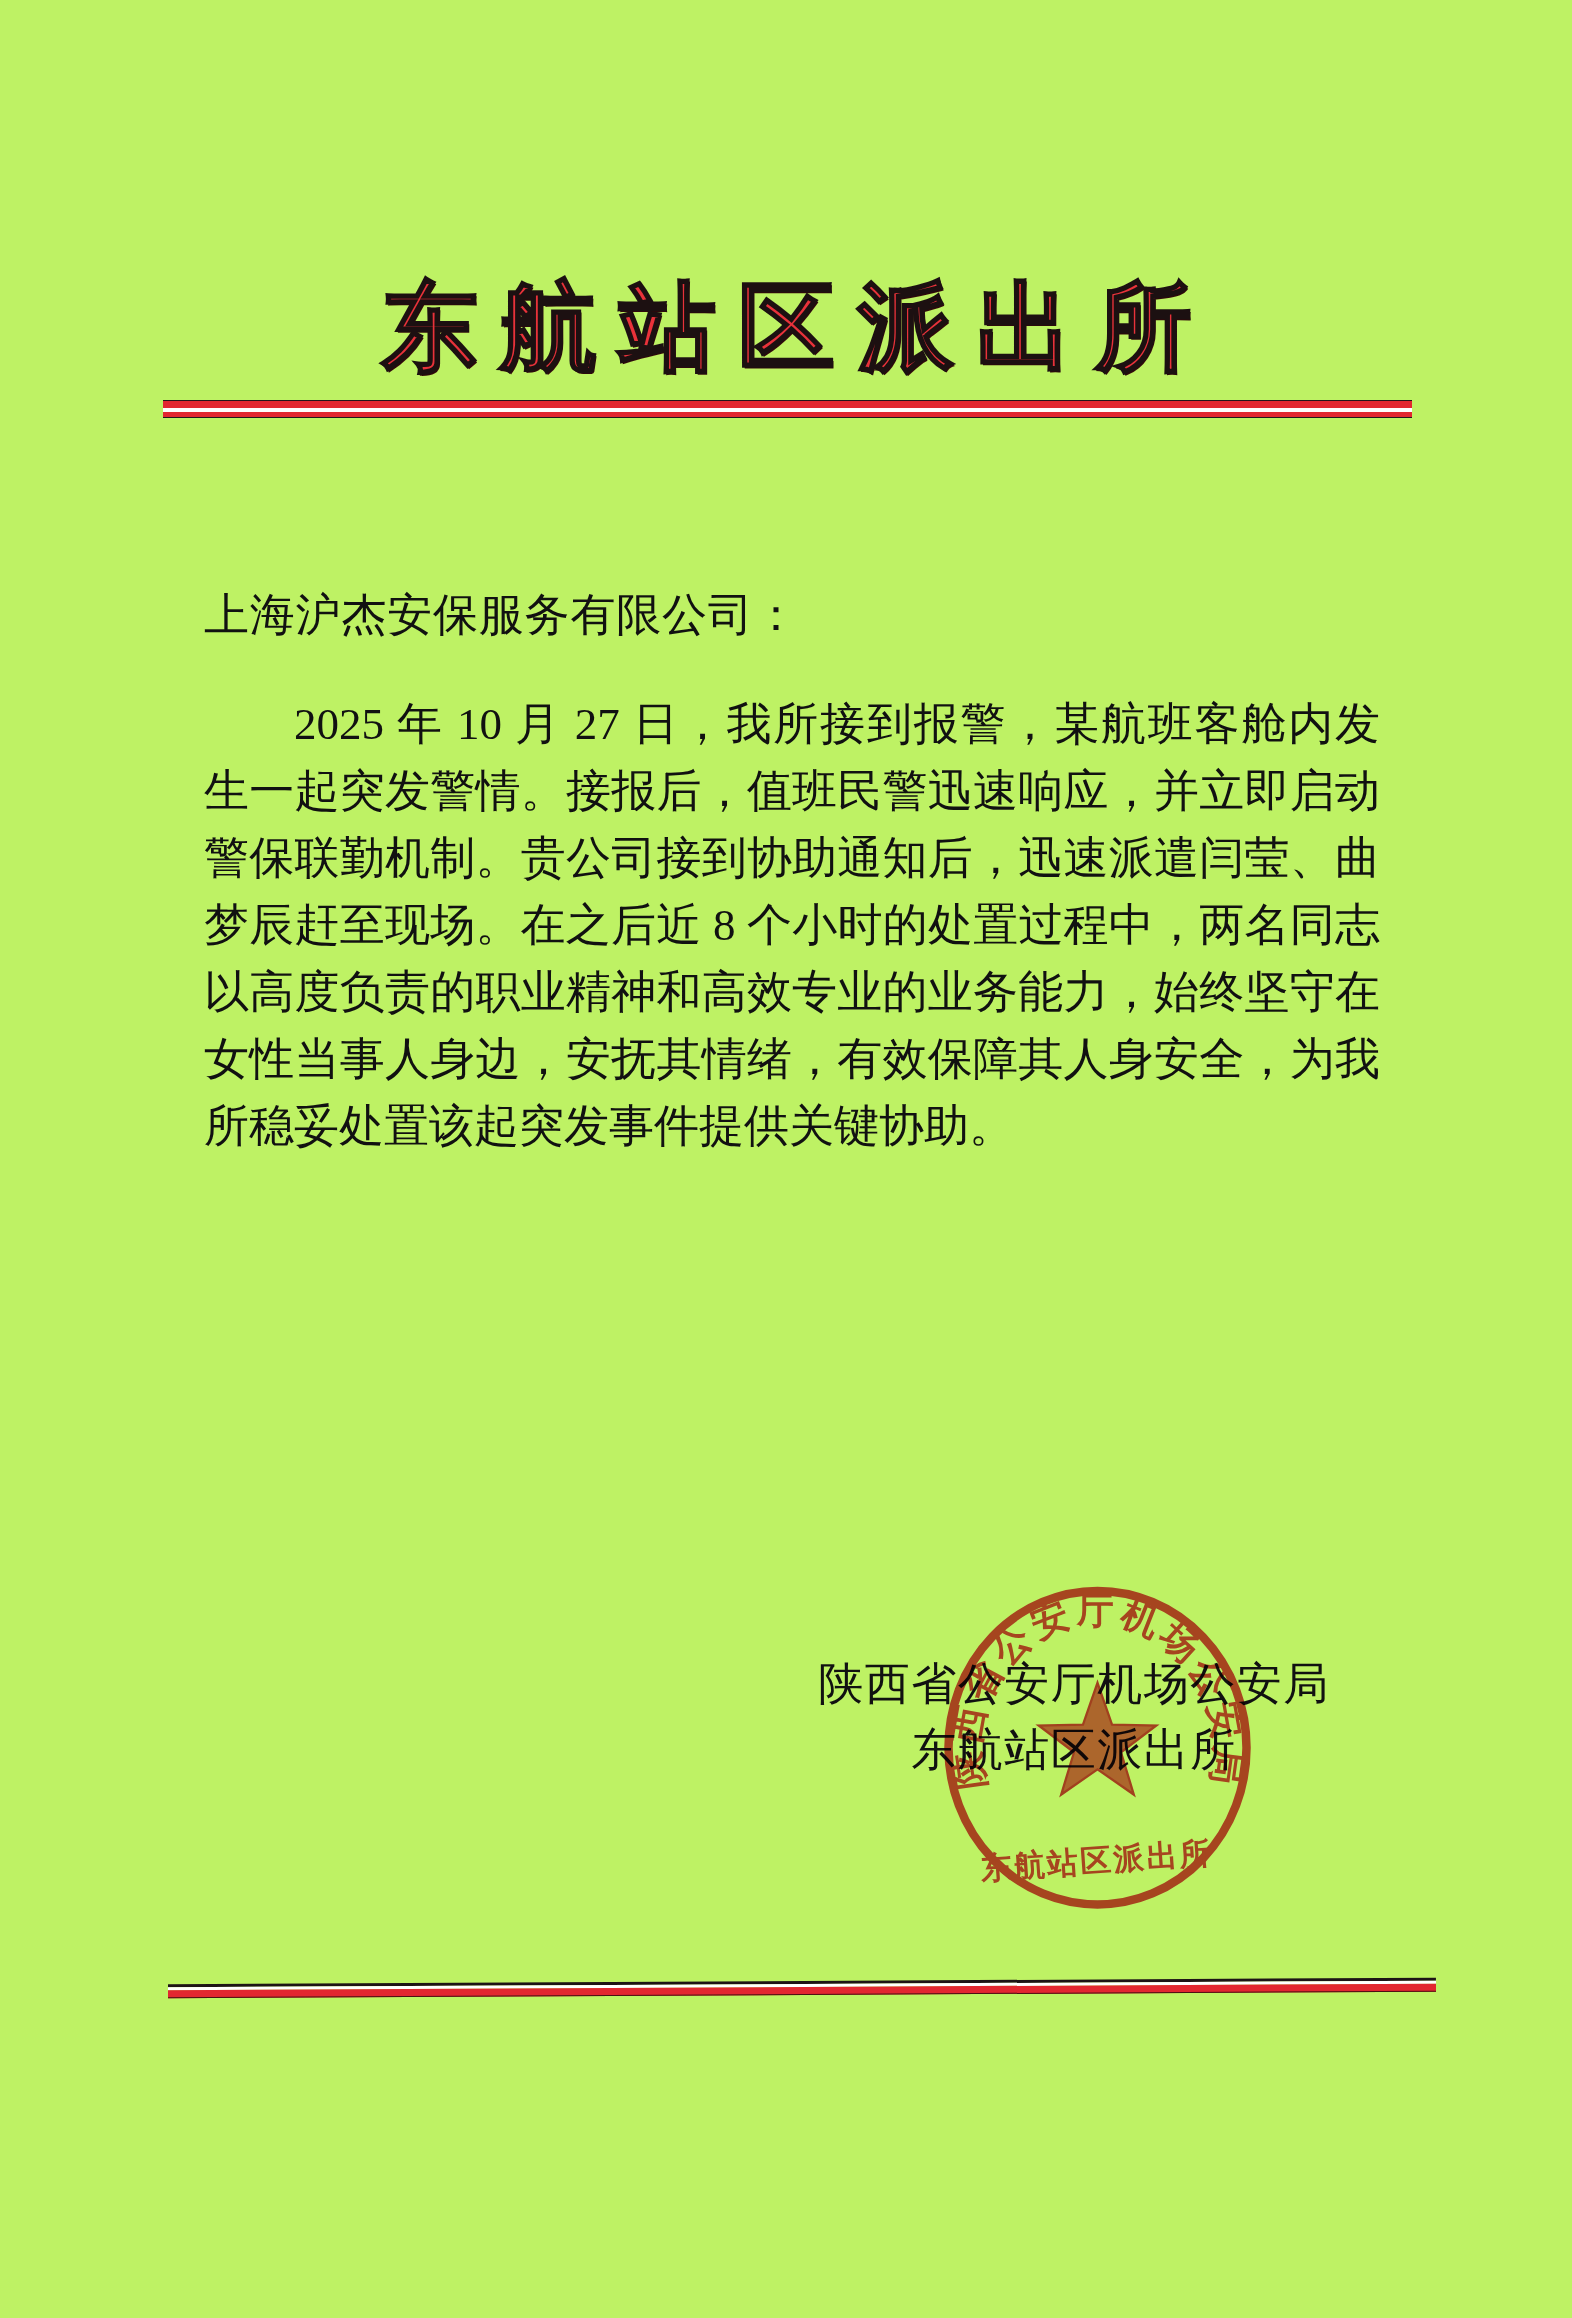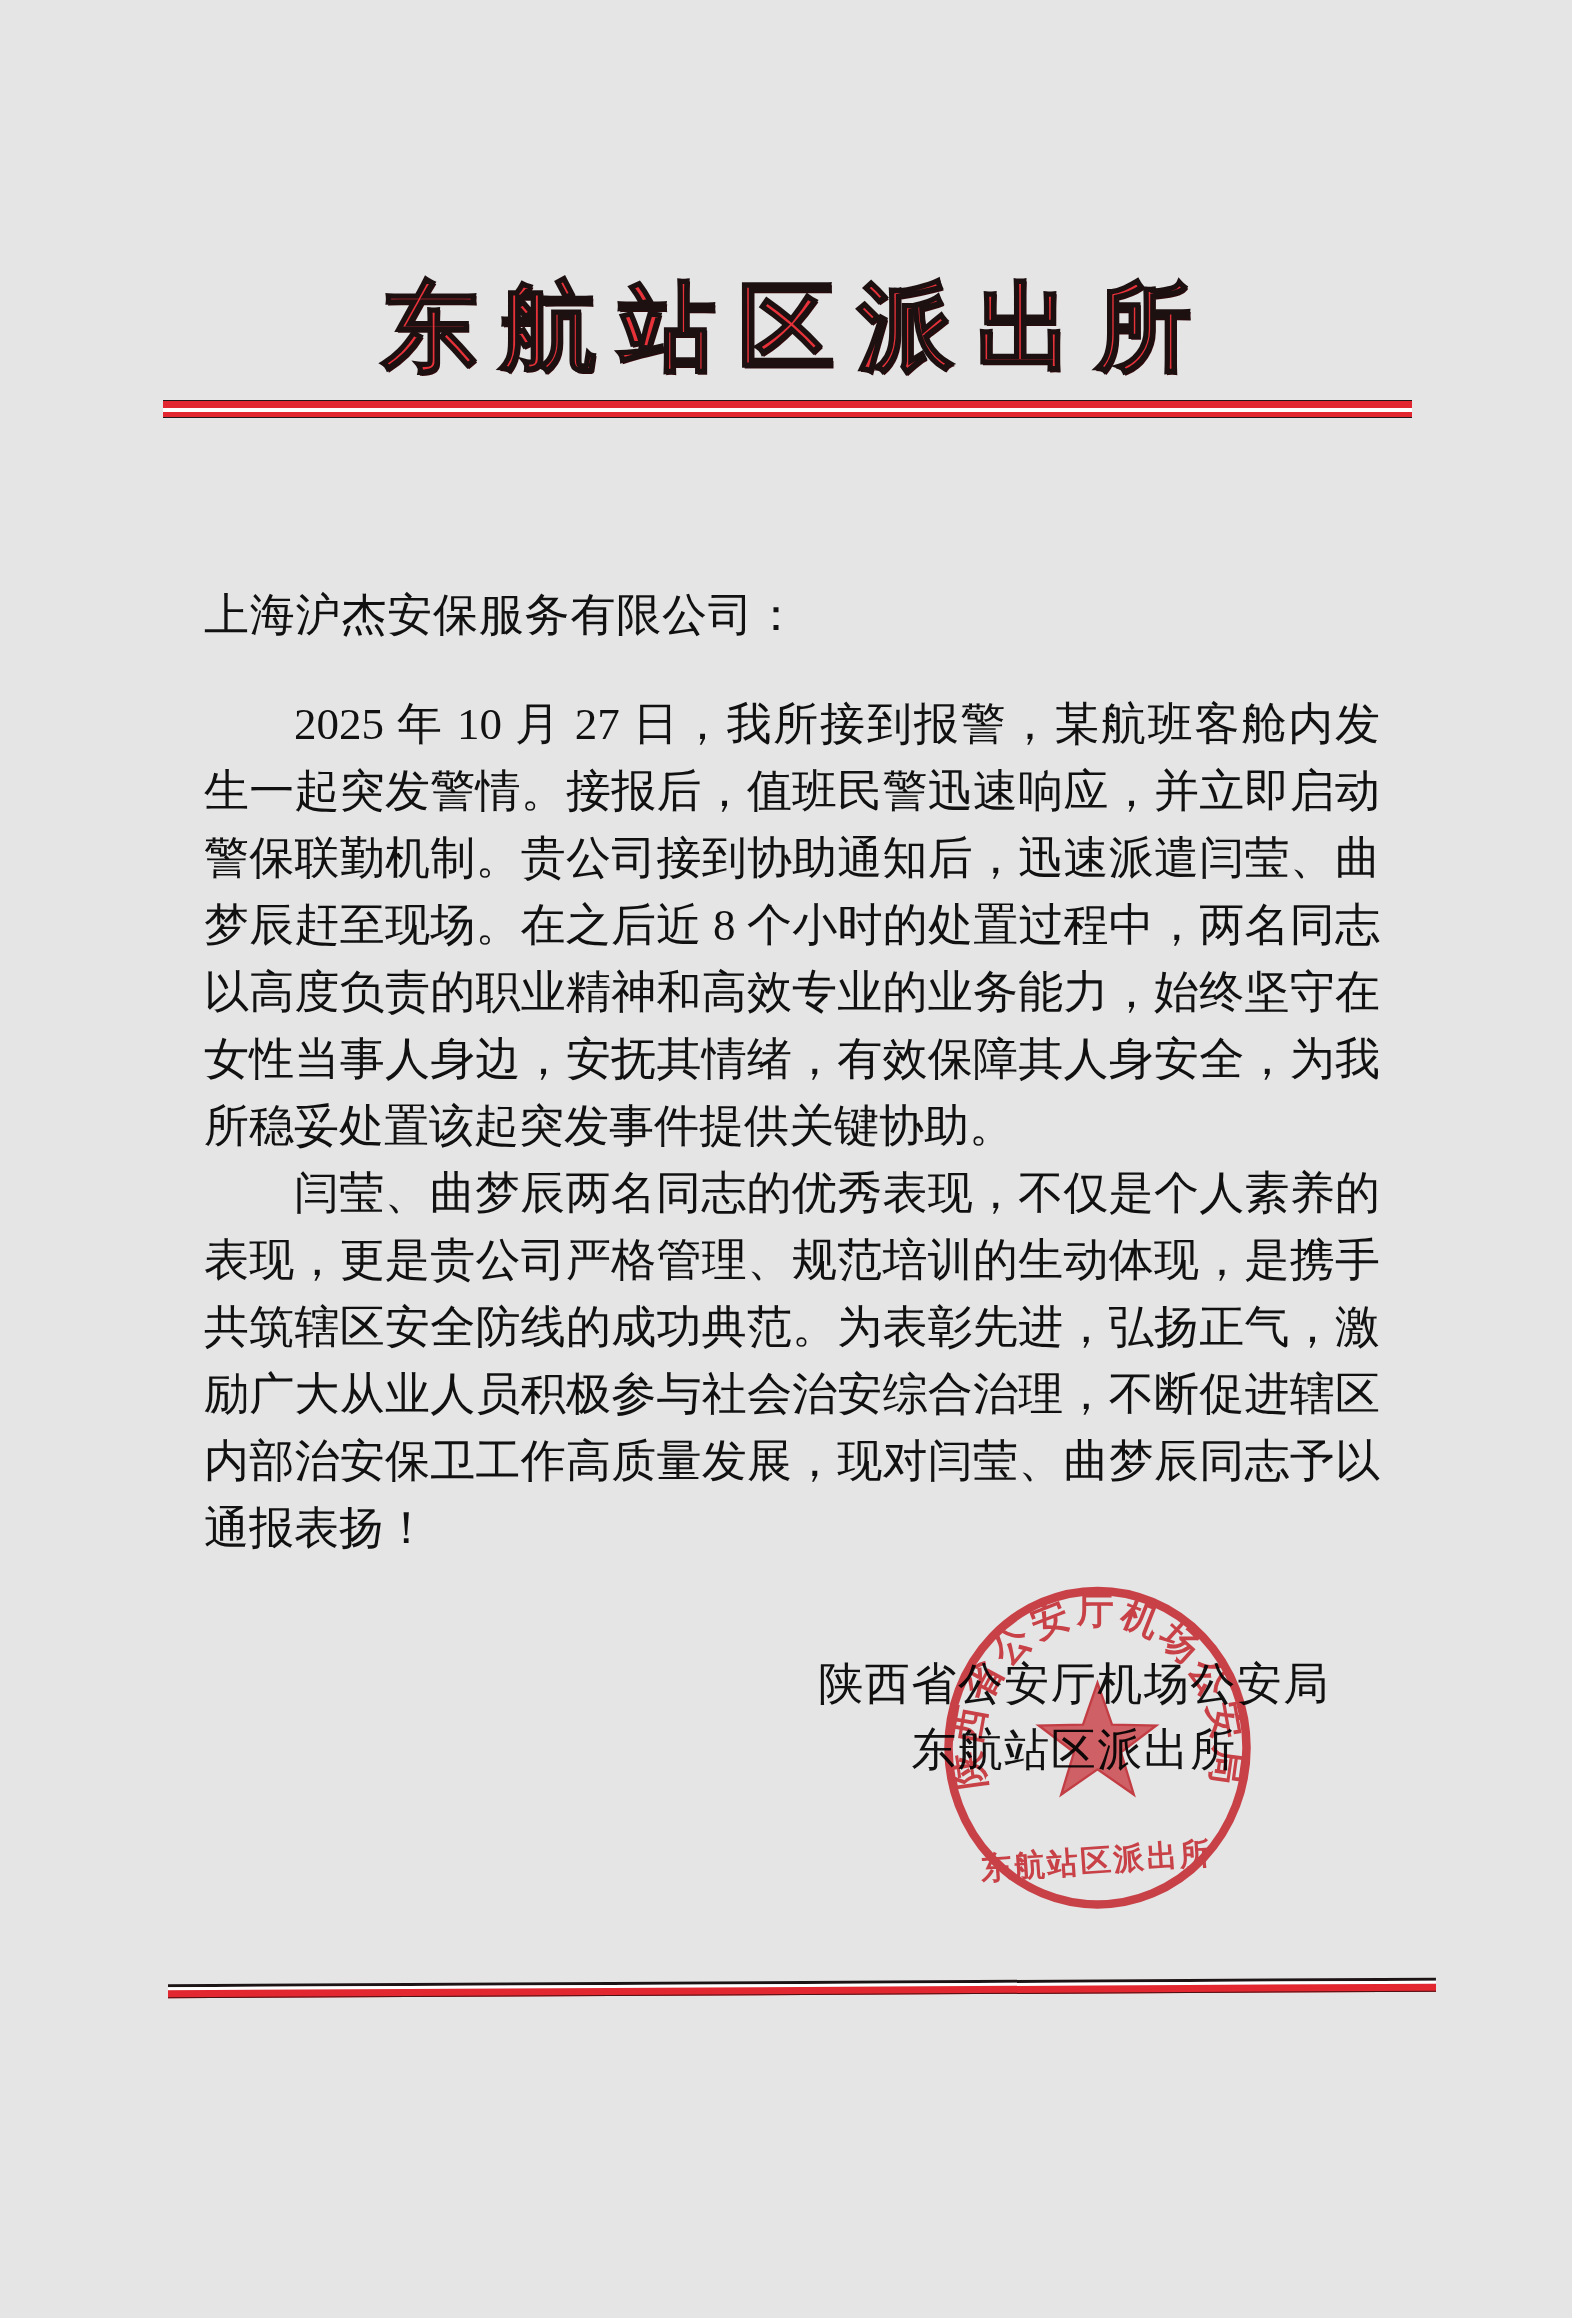--- a/index.html
+++ b/index.html
@@ -1,20 +1,20 @@
 <!DOCTYPE html>
 <html style="font-size:12.4px"><head>
 <meta charset="utf-8">
 <style>
   html,body{margin:0;padding:0;background:#888;}
   .page{
     position:relative;
     width:1573px;height:2319px;
     margin:0 auto;
-    background:#e5e5e5;
+    background:#bef264;
     overflow:hidden;
     font-family:"Liberation Serif","DejaVu Serif",serif;
     color:#141414;
   }
 
   
   .letterhead{
     position:absolute;
     top:264px;left:0;width:1573px;
     text-align:center;
@@ -106,21 +106,20 @@
     <div class="r1"></div>
     <div class="gap"></div>
     <div class="r2"></div>
   </div>
 
 
   <div class="salutation">上海沪杰安保服务有限公司：</div>
 
   <div class="body-text">
     <p>2025 年 10 月 27 日，我所接到报警，某航班客舱内发生一起突发警情。接报后，值班民警迅速响应，并立即启动警保联勤机制。贵公司接到协助通知后，迅速派遣闫莹、曲梦辰赶至现场。在之后近 8 个小时的处置过程中，两名同志以高度负责的职业精神和高效专业的业务能力，始终坚守在女性当事人身边，安抚其情绪，有效保障其人身安全，为我所稳妥处置该起突发事件提供关键协助。</p>
-    <p>闫莹、曲梦辰两名同志的优秀表现，不仅是个人素养的表现，更是贵公司严格管理、规范培训的生动体现，是携手共筑辖区安全防线的成功典范。为表彰先进，弘扬正气，激励广大从业人员积极参与社会治安综合治理，不断促进辖区内部治安保卫工作高质量发展，现对闫莹、曲梦辰同志予以通报表扬！</p>
   </div>
 
   <div class="sig-line sig-org1">陕西省公安厅机场公安局</div>
   <div class="sig-line sig-org2">东航站区派出所</div>
 
   <div class="stamp">
     <svg viewBox="0 0 410 430" xmlns="http://www.w3.org/2000/svg">
 
       <ellipse cx="205" cy="212" rx="193" ry="203" fill="none" stroke="#dd3840" stroke-width="11"></ellipse>
 

